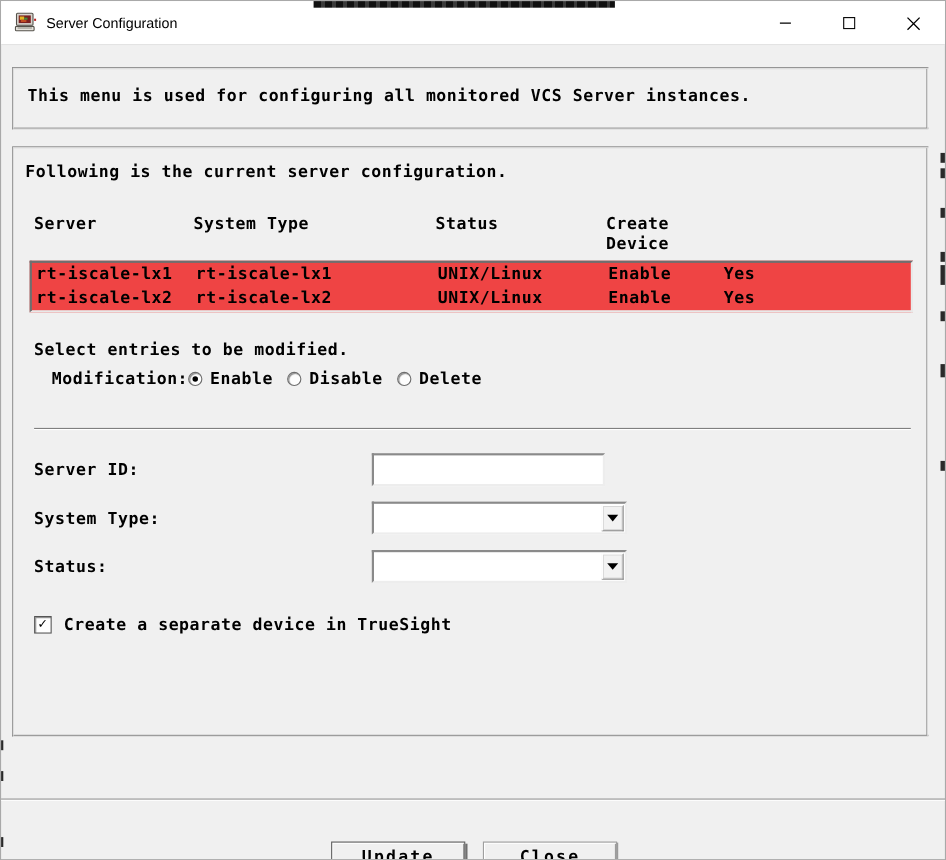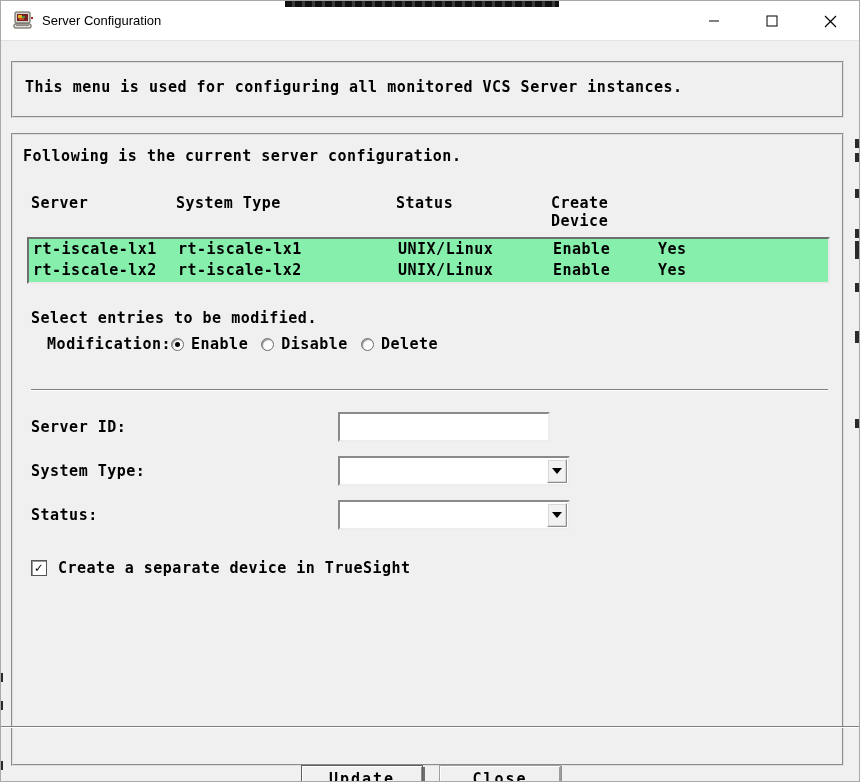--- a/index.html
+++ b/index.html
@@ -34,27 +34,27 @@
 
   
   .edge-dash { position: absolute; background: #2a2a2a; }
 
   
   .panel {
     position: absolute; left: 10px; width: 833px;
     border: 2px groove #dfdfdf; background: #f0f0f0;
   }
   .panel-intro { top: 60px; height: 57px; padding: 15px 12px 0 12px; }
-  .panel-main  { top: 132px; height: 633px; padding: 12px 8px 0 10px; }
+  .panel-main  { top: 132px; height: 537px; padding: 12px 8px 0 10px; }
 
   
   .rowgrid { display: grid; grid-template-columns: 145px 220px 155px 105px auto; }
   .table-header { margin-top: 29px; padding-left: 8px; }
   .listbox {
-    margin: 7px 4px 0 4px; height: 47px; background: #86efac;
+    margin: 7px 4px 0 4px; height: 47px; background: #ef4444;
     border: 2px solid; border-color: #6f6f6f #e9e9e9 #e9e9e9 #6f6f6f;
     overflow: hidden;
   }
   .listbox .rowgrid { padding-left: 4px; line-height: 21px; height: 21px; }
 
   .select-text { margin-top: 25px; padding-left: 8px; }
 
   
   .mod-row { margin-top: 8px; padding-left: 8px; display: flex; align-items: center; }
   .mod-label { width: 140px; text-align: right; }

